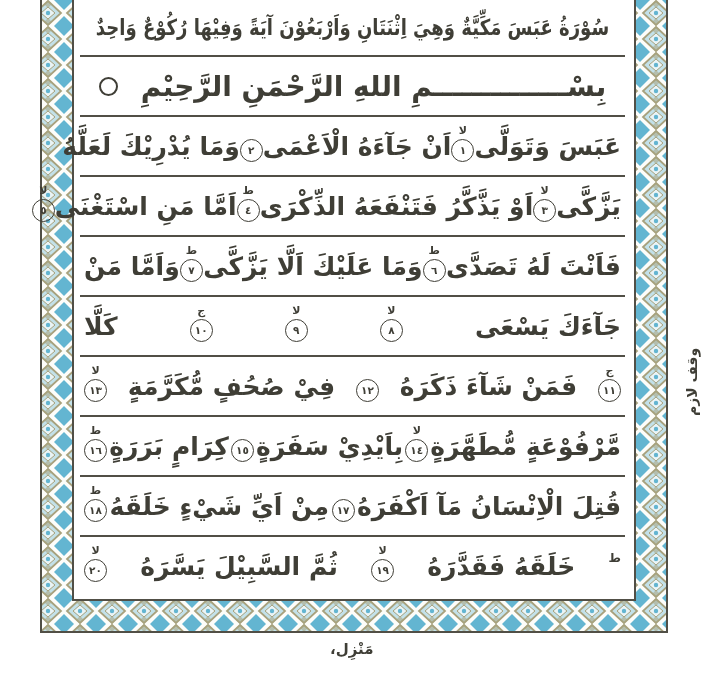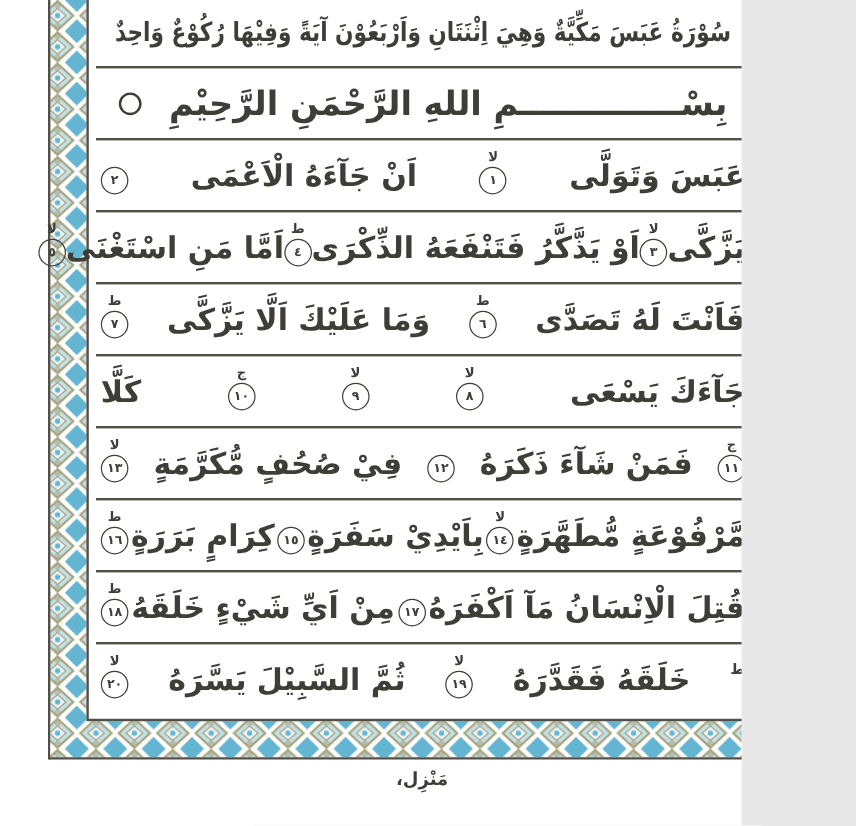--- a/index.html
+++ b/index.html
@@ -6,21 +6,21 @@
     --ink:#3f3e36;
     --rule:#514f46;
     --pat-light:#c3e1e9;
     --pat-blue:#63b5d1;
     --pat-tan:#a7a17d;
     --bg:#ffffff;
   }
   html,body{margin:0;padding:0;}
   body{background:#e8e8e8;font-family:"DejaVu Sans","Liberation Sans",sans-serif;}
   .page{
-    position:relative;width:618px;height:688px;background:var(--bg);
+    position:relative;width:713px;height:688px;background:var(--bg);
     overflow:hidden;color:var(--ink);
   }
   .border-svg{position:absolute;left:0;top:0;pointer-events:none;}
   .content{
     position:absolute;left:80px;top:0;width:545px;height:598px;
     direction:rtl;
   }
   .surah-header{
     height:55px;display:flex;align-items:center;justify-content:center;
     font-size:22px;font-weight:bold;white-space:nowrap;
@@ -109,20 +109,21 @@
         <div class="vrow">
           <span class="vtext">عَبَسَ وَتَوَلَّى</span>
           <span class="vmark">
             <span class="vstop">لا</span>
             <span class="vnum">١</span>
           </span>
           <span class="vtext">اَنْ جَآءَهُ الْاَعْمَى</span>
           <span class="vmark">
             <span class="vnum">٢</span>
           </span>
+          <span class="vtext">وَمَا يُدْرِيْكَ لَعَلَّهُ</span>
         </div>
         <div class="rule"></div>
         <div class="vrow">
           <span class="vtext">يَزَّكَّى</span>
           <span class="vmark">
             <span class="vstop">لا</span>
             <span class="vnum">٣</span>
           </span>
           <span class="vtext">اَوْ يَذَّكَّرُ فَتَنْفَعَهُ الذِّكْرَى</span>
           <span class="vmark">
@@ -140,20 +141,21 @@
           <span class="vtext">فَاَنْتَ لَهُ تَصَدَّى</span>
           <span class="vmark">
             <span class="vstop">ط</span>
             <span class="vnum">٦</span>
           </span>
           <span class="vtext">وَمَا عَلَيْكَ اَلَّا يَزَّكَّى</span>
           <span class="vmark">
             <span class="vstop">ط</span>
             <span class="vnum">٧</span>
           </span>
+          <span class="vtext">وَاَمَّا مَنْ</span>
         </div>
         <div class="rule"></div>
         <div class="vrow">
           <span class="vtext">جَآءَكَ يَسْعَى</span>
           <span class="vmark">
             <span class="vstop">لا</span>
             <span class="vnum">٨</span>
           </span>
           <span class="vmark">
             <span class="vstop">لا</span>

